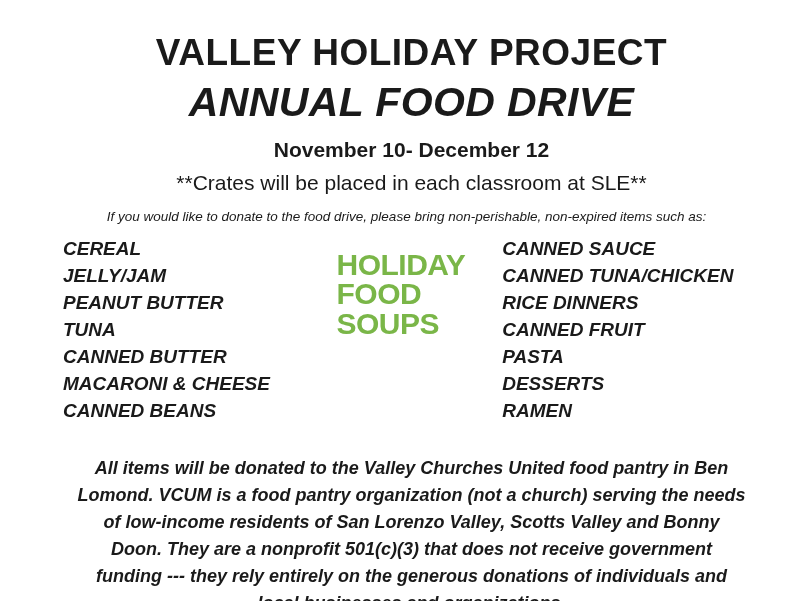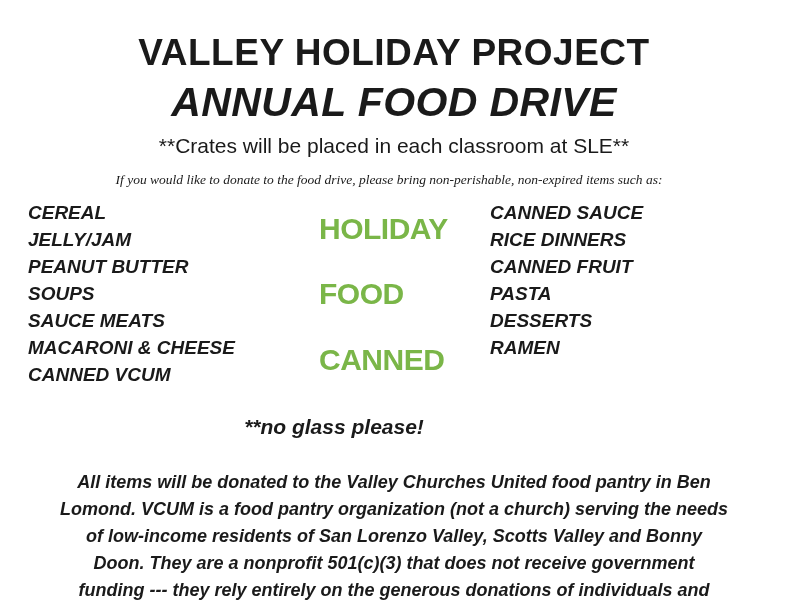--- a/index.html
+++ b/index.html
@@ -12,21 +12,21 @@
     background: #ffffff;
     font-family: "Liberation Sans", sans-serif;
     color: #1a1a1a;
     overflow: hidden;
   }
   .flyer {
     position: relative;
     width: 800px;
     height: 601px;
     box-sizing: border-box;
-    padding: 34px 40px 10px 28px;
+    padding: 34px 40px 10px 63px;
     display: flex;
     flex-direction: column;
     align-items: center;
   }
   .title-main {
     font-size: 37px;
     font-weight: bold;
     letter-spacing: 0.5px;
     text-align: center;
     line-height: 1.05;
@@ -51,21 +51,20 @@
     font-size: 21px;
     font-weight: normal;
     text-align: center;
     margin: 9px 0 0 0;
   }
   .instructions {
     font-size: 13.5px;
     font-style: italic;
     text-align: left;
     margin: 14px 10px 0 0;
-    font-family: Liberation Serif, serif;
   }
   .columns {
     margin-top: 12px;
     width: 100%;
     display: flex;
     flex-direction: row;
     justify-content: space-between;
     align-items: flex-start;
   }
   .col {
@@ -92,21 +91,20 @@
   .logo {
     width: 150px;
     display: flex;
     flex-direction: column;
     align-items: flex-start;
     color: #7ab648;
     font-weight: bold;
     font-size: 30px;
     line-height: 0.98;
     letter-spacing: -0.5px;
-    gap: 36px;
   }
   .logo .logo-line {
     display: block;
   }
   .noglass {
     font-size: 21px;
     font-weight: bold;
     font-style: italic;
     text-align: center;
     margin: 26px 0 0 -120px;
@@ -121,51 +119,52 @@
     line-height: 1.5;
   }
 </style>
 </head>
 <body>
 
 <div class="flyer">
 
   <h1 class="title-main">VALLEY HOLIDAY PROJECT</h1>
   <h2 class="title-sub">ANNUAL FOOD DRIVE</h2>
+  <div class="dates">November 10- December 12</div>
   <div class="crates">**Crates will be placed in each classroom at SLE**</div>
   <div class="instructions">If you would like to donate to the food drive, please bring non-perishable, non-expired items such as:</div>
 
   <div class="columns">
 
     <div class="col">
       <div class="item">CEREAL</div>
       <div class="item">JELLY/JAM</div>
       <div class="item">PEANUT BUTTER</div>
-      <div class="item">SOUPS</div>
-      <div class="item">SAUCE MEATS</div>
+      <div class="item">TUNA</div>
+      <div class="item">CANNED BUTTER</div>
       <div class="item">MACARONI &amp; CHEESE</div>
-      <div class="item">CANNED VCUM</div>
+      <div class="item">CANNED BEANS</div>
     </div>
 
     <div class="logo-col">
       <div class="logo">
         <span class="logo-line">HOLIDAY</span>
         <span class="logo-line">FOOD</span>
-        <span class="logo-line">CANNED</span>
+        <span class="logo-line">SOUPS</span>
       </div>
     </div>
 
     <div class="col">
       <div class="item">CANNED SAUCE</div>
+      <div class="item">CANNED TUNA/CHICKEN</div>
       <div class="item">RICE DINNERS</div>
       <div class="item">CANNED FRUIT</div>
       <div class="item">PASTA</div>
       <div class="item">DESSERTS</div>
       <div class="item">RAMEN</div>
     </div>
 
   </div>
 
-  <div class="noglass">**no glass please!</div>
 
   <div class="footer">All items will be donated to the Valley Churches United food pantry in Ben Lomond. VCUM is a food pantry organization (not a church) serving the needs of low-income residents of San Lorenzo Valley, Scotts Valley and Bonny Doon. They are a nonprofit 501(c)(3) that does not receive government funding --- they rely entirely on the generous donations of individuals and local businesses and organizations.</div>
 
 </div>
 
 </body></html>

